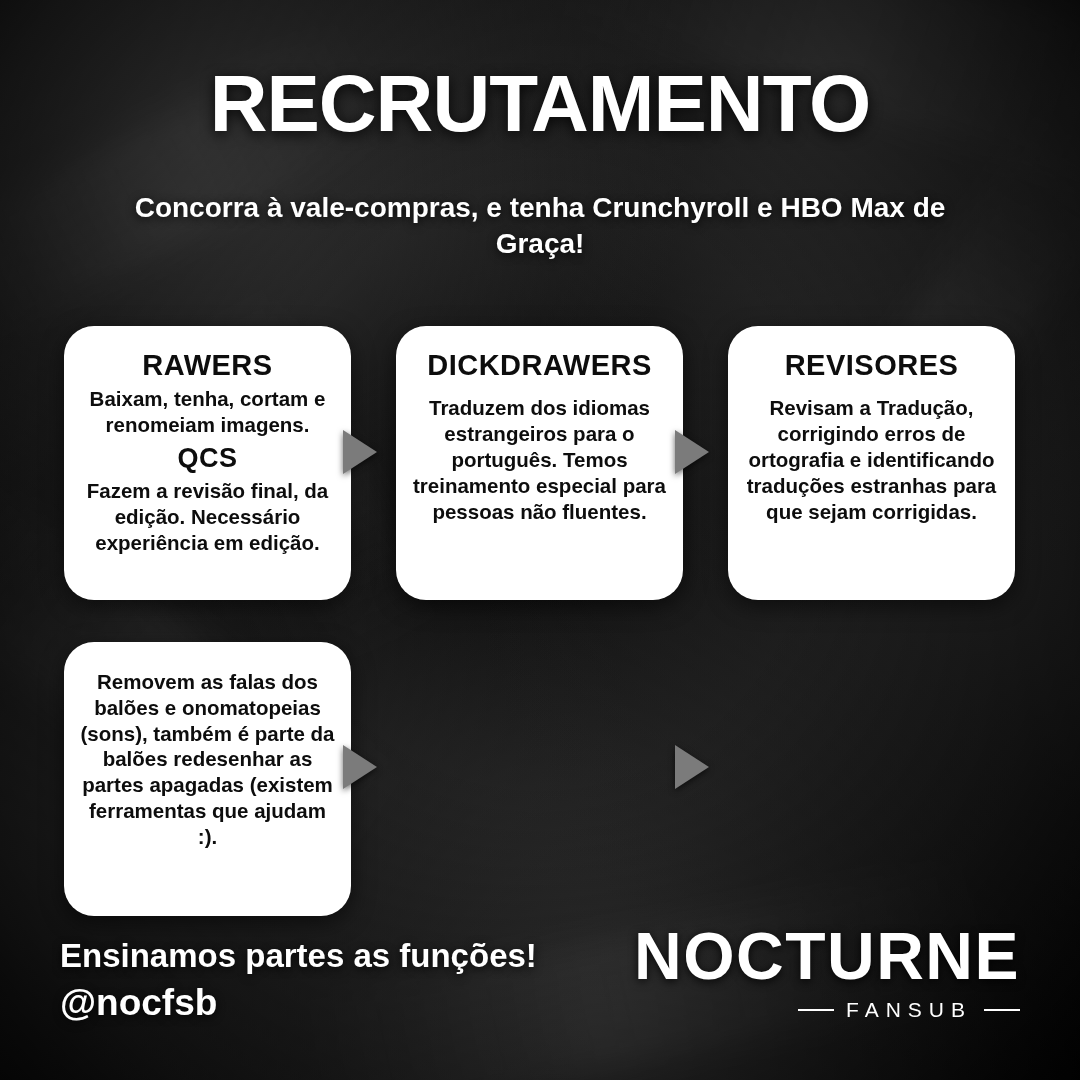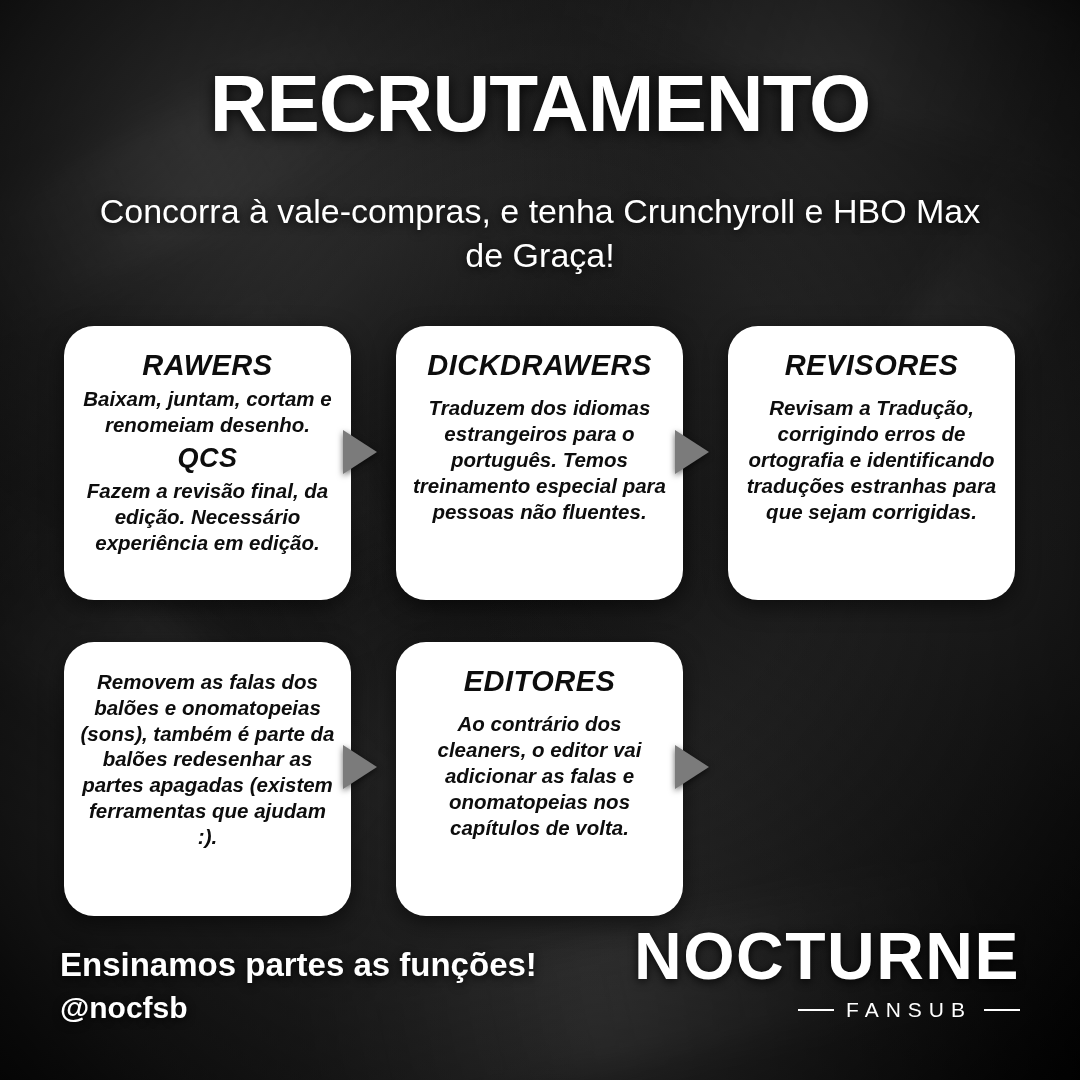--- a/index.html
+++ b/index.html
@@ -60,40 +60,39 @@
     letter-spacing: -1px;
     line-height: 1;
     text-shadow: 0 3px 14px rgba(0,0,0,0.85);
   }
   .subtitle {
     position: absolute;
     top: 190px;
     left: 0;
     width: 100%;
     text-align: center;
-    font-size: 34px;
-    font-weight: 400;
+    font-size: 28px;
+    font-weight: 700;
     line-height: 1.28;
     padding: 0 90px;
     box-sizing: border-box;
     text-shadow: 0 2px 10px rgba(0,0,0,0.8);
   }
 
   
   .grid {
     position: absolute;
     top: 326px;
     left: 64px;
     width: 952px;
     display: grid;
     grid-template-columns: 287px 287px 287px;
     grid-template-rows: 274px 274px;
     column-gap: 45px;
     row-gap: 42px;
-    font-style: italic;
   }
   .card {
     background: #ffffff;
     color: #0d0d0d;
     border-radius: 30px;
     padding: 18px 16px 14px;
     box-sizing: border-box;
     text-align: center;
     display: flex;
     flex-direction: column;
@@ -138,21 +137,21 @@
     bottom: 52px;
     text-align: left;
   }
   .footer-left .line1 {
     font-size: 33px;
     font-weight: 700;
     line-height: 1.35;
     text-shadow: 0 2px 8px rgba(0,0,0,0.8);
   }
   .footer-left .line2 {
-    font-size: 30px;
+    font-size: 37px;
     font-weight: 700;
     line-height: 1.35;
     text-shadow: 0 2px 8px rgba(0,0,0,0.8);
   }
 
   .logo {
     position: absolute;
     right: 60px;
     bottom: 58px;
     text-align: center;
@@ -200,21 +199,21 @@
 
   <div class="content">
 
     <div class="title">RECRUTAMENTO</div>
     <div class="subtitle">Concorra à vale-compras, e tenha Crunchyroll e HBO Max de Graça!</div>
 
     <div class="grid">
 
       <div class="card">
         <h3>RAWERS</h3>
-        <p>Baixam, juntam, cortam e renomeiam desenho.</p>
+        <p>Baixam, tenha, cortam e renomeiam imagens.</p>
         <h3 class="small-head">QCS</h3>
         <p>Fazem a revisão final, da edição. Necessário experiência em edição.</p>
       </div>
 
       <div class="card">
         <h3>DICKDRAWERS</h3>
         <div class="spacer"></div>
         <p>Traduzem dos idiomas estrangeiros para o português. Temos treinamento especial para pessoas não fluentes.</p>
       </div>
 
@@ -222,25 +221,20 @@
         <h3>REVISORES</h3>
         <div class="spacer"></div>
         <p>Revisam a Tradução, corrigindo erros de ortografia e identificando traduções estranhas para que sejam corrigidas.</p>
       </div>
 
       <div class="card">
         <div class="spacer"></div>
         <p>Removem as falas dos balões e onomatopeias (sons), também é parte da balões redesenhar as partes apagadas (existem ferramentas que ajudam :).</p>
       </div>
 
-      <div class="card">
-        <h3>EDITORES</h3>
-        <div class="spacer"></div>
-        <p>Ao contrário dos cleaners, o editor vai adicionar as falas e onomatopeias nos capítulos de volta.</p>
-      </div>
 
 
     </div>
 
     <div class="arrow a1"></div>
     <div class="arrow a2"></div>
     <div class="arrow a3"></div>
     <div class="arrow a4"></div>
 
     <div class="footer-left">

